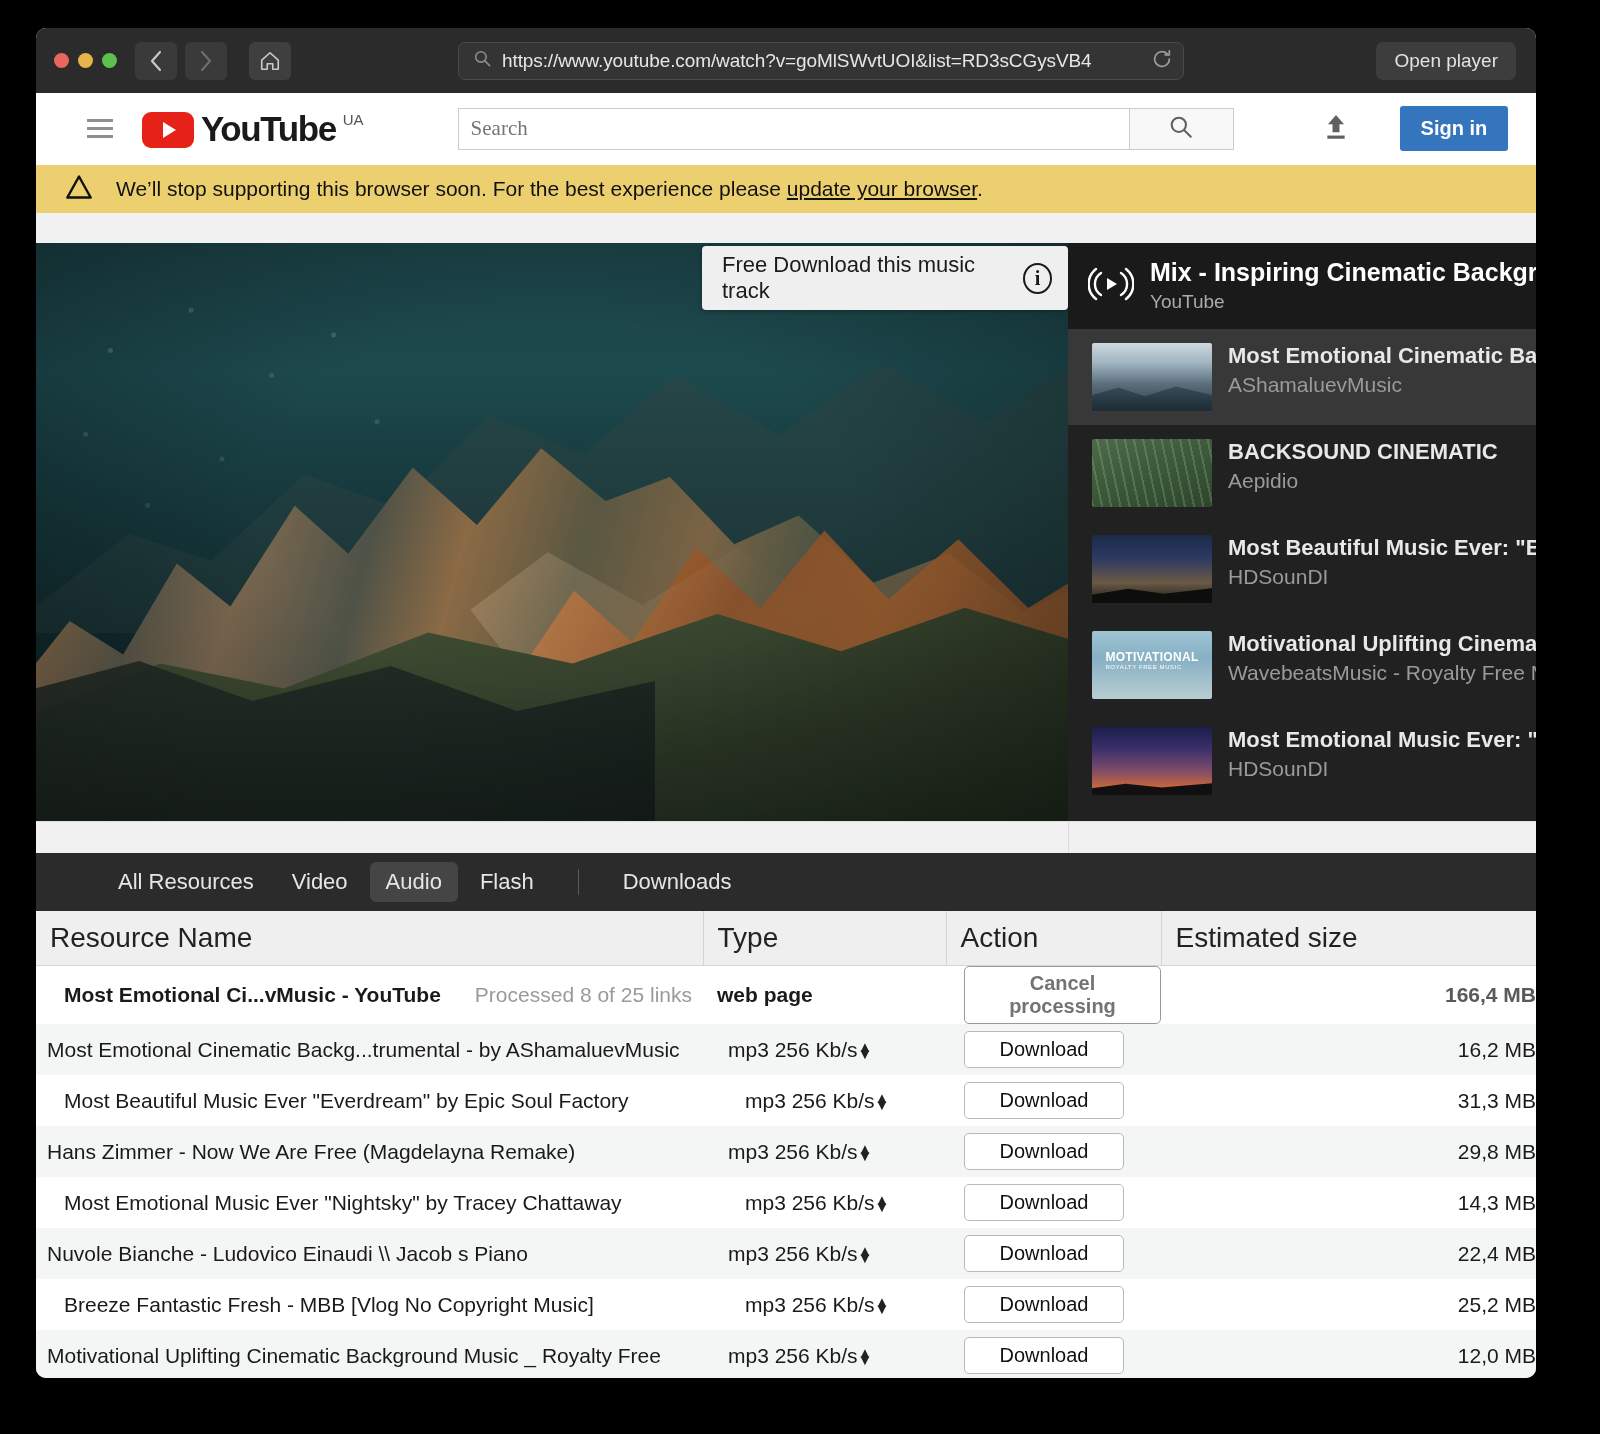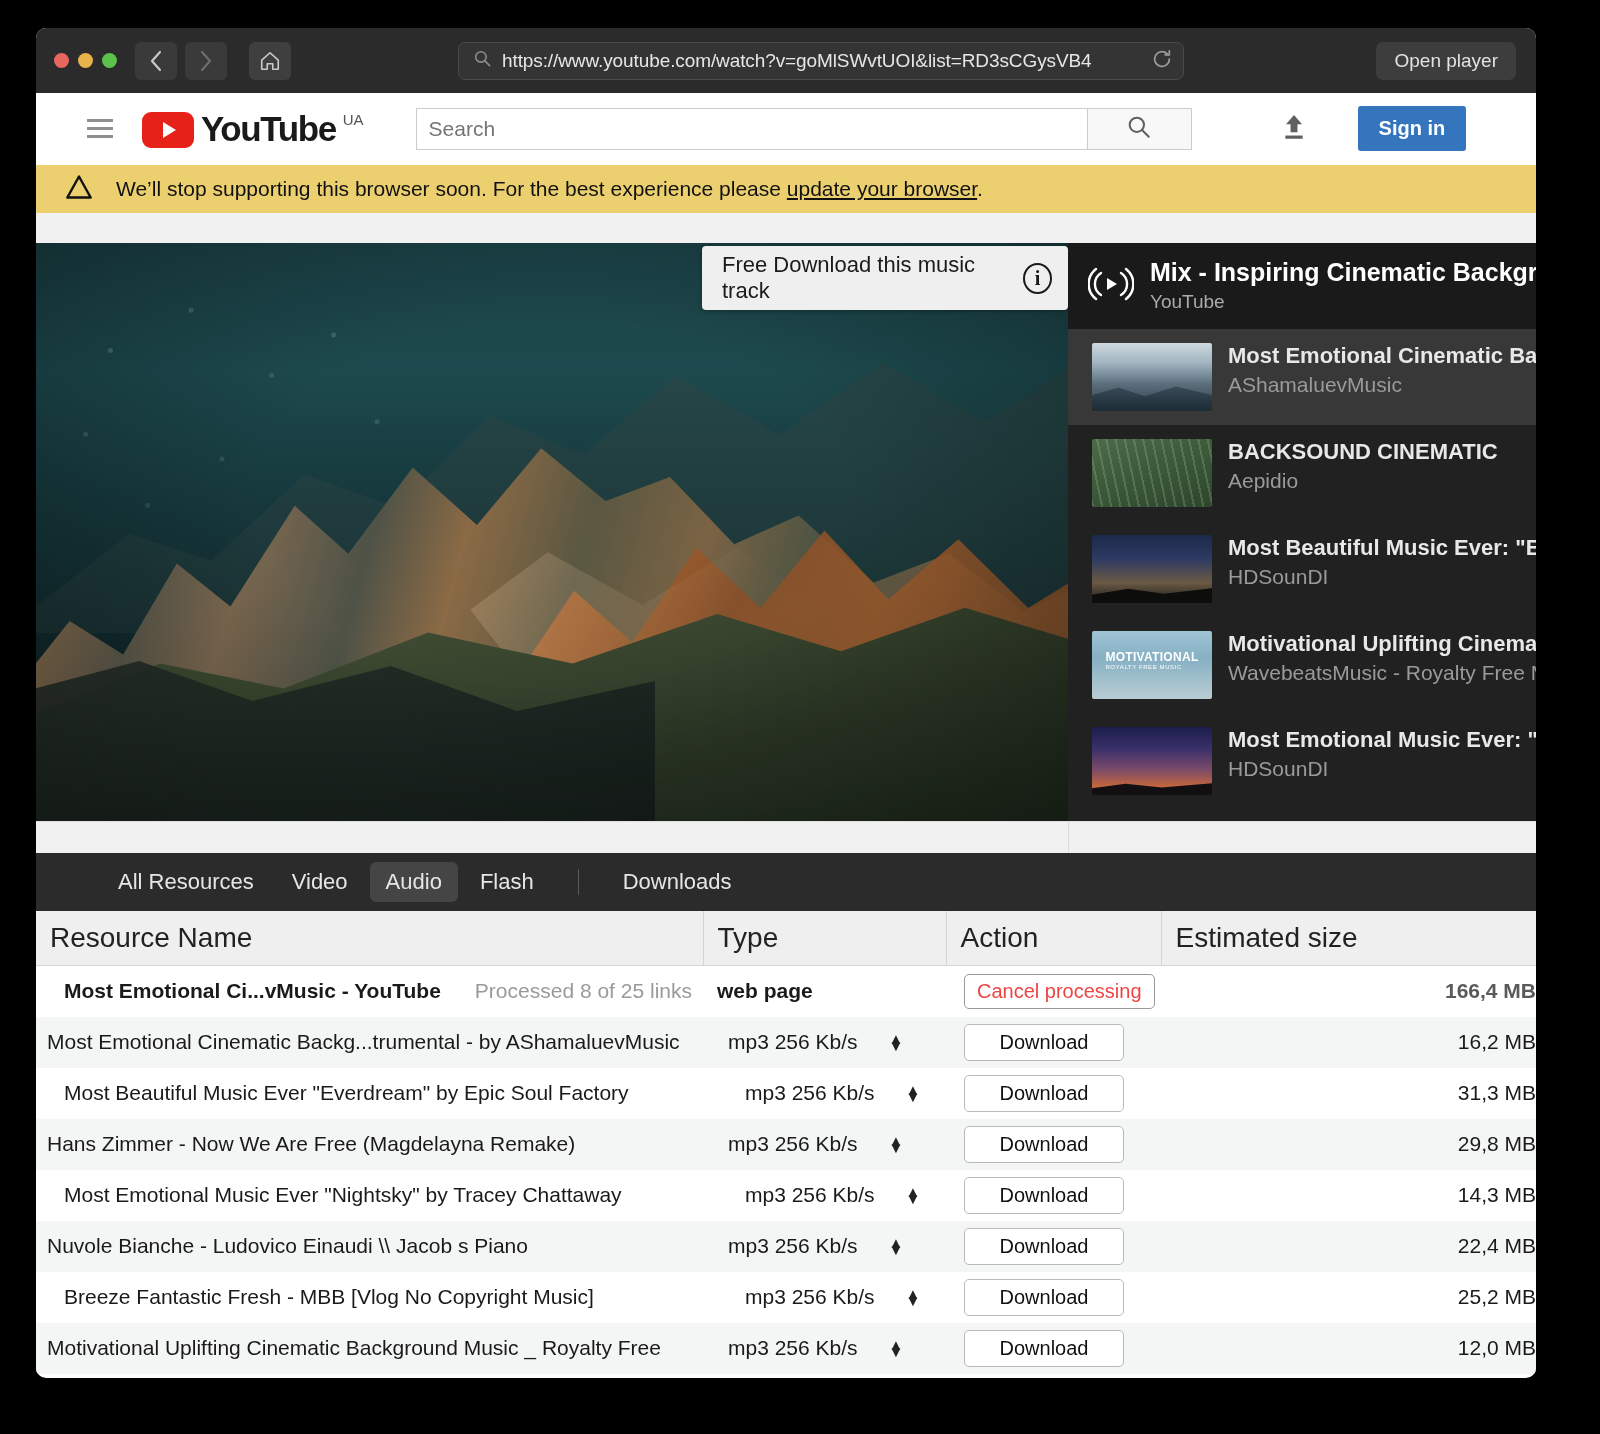--- a/index.html
+++ b/index.html
@@ -99,21 +99,21 @@
   .ytplay::after {
     content: ''; width: 0; height: 0;
     border-left: 13px solid #fff;
     border-top: 8px solid transparent;
     border-bottom: 8px solid transparent;
     margin-left: 3px;
   }
   .ytword { font-size: 35px; font-weight: 700; letter-spacing: -1.4px; color: #1a1a1a; line-height: 40px; }
   .ytsup { font-size: 15px; color: #555; margin-top: 2px; }
 
-  .searchwrap { display: flex; margin-left: 52px; }
+  .searchwrap { display: flex; margin-left: 94px; font-family: Liberation Serif, serif; }
   .searchbox {
     width: 672px; height: 42px;
     border: 1px solid #ccc;
     background: #fff;
     font-size: 21px;
     color: #555;
     padding: 0 12px;
     font-family: inherit;
     outline: none;
   }
@@ -334,35 +334,35 @@
   table.res td {
     font-size: 21px; color: #1a1a1a;
     padding: 0 0 0 28px;
     height: 51px;
     vertical-align: middle;
   }
   tr.row-alt td { background: #f4f5f5; padding-left: 11px; }
   tr.row-first td { font-weight: 700; background: #fff; }
   .processed { color: #9a9a9a; font-weight: 400; font-size: 21px; padding-left: 34px; }
   .name-cell { display: flex; align-items: center; }
-  .type-cell { display: flex; align-items: center; gap: 31px; padding-left: 14px; }
+  .type-cell { display: flex; align-items: center; gap: 0; padding-left: 14px; }
   .stepper { display:flex; flex-direction: column; line-height: 7px; color:#222; font-size: 15px; }
   .btn-action {
     background: #fff;
     border: 1px solid #b9b9b9;
     border-radius: 5px;
     font-size: 20px; font-family: inherit; color: #111;
     padding: 6px 0;
     width: 160px;
     cursor: pointer;
   }
   .btn-cancel {
     background: #fff; border: 1px solid #9a9a9a; border-radius: 5px;
-    font-size: 20px; font-family: inherit; color: #ef4444;
-    padding: 5px 12px; cursor: pointer; font-weight: 400;
+    font-size: 20px; font-family: inherit; color: #737373;
+    padding: 5px 20px; cursor: pointer; font-weight: 700;
   }
   .size-cell { text-align: right; padding-right: 22px; color: #5a5a5a; font-size: 21px; }
   tr.row-first .size-cell { color: #5a5a5a; }
 </style>
 </head>
 <body>
 
 <div class="window">
 
   <div class="titlebar">

